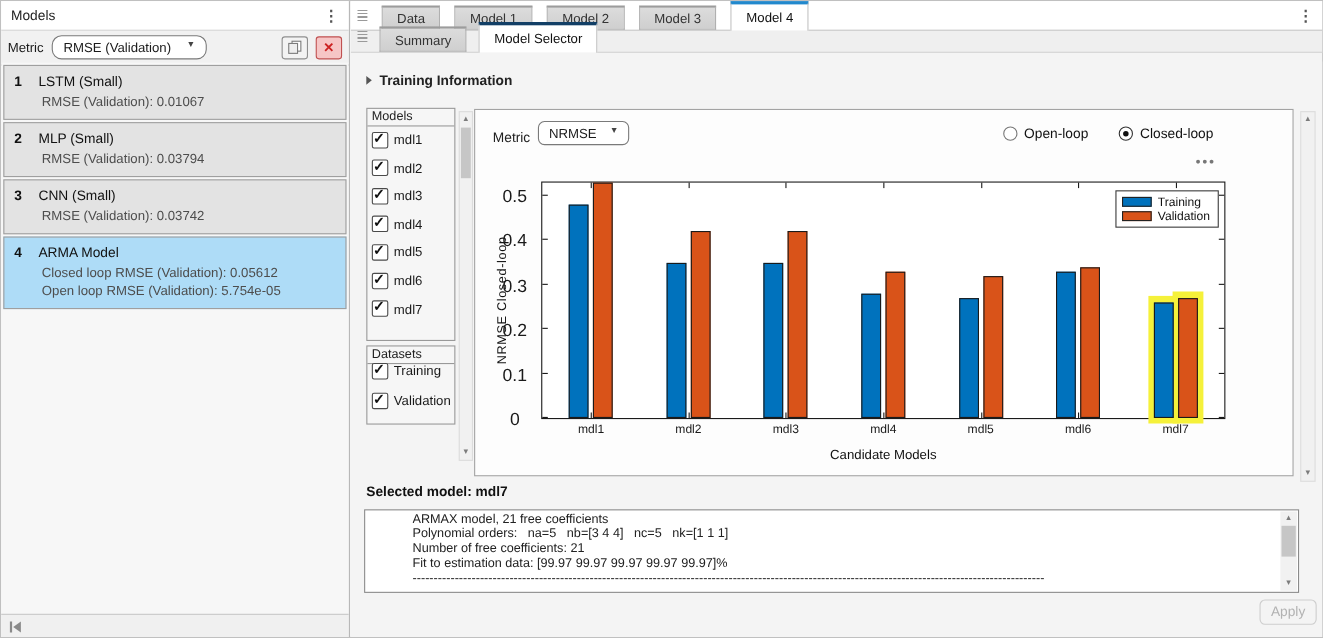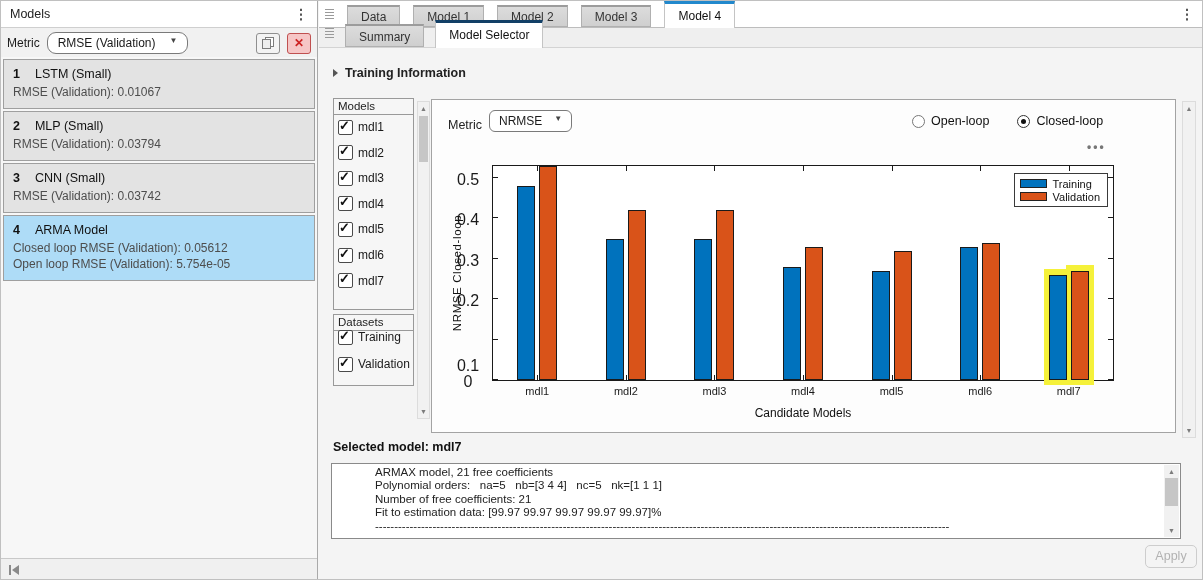--- a/index.html
+++ b/index.html
@@ -20,21 +20,21 @@
   .dd .caret{font-size:8px;color:#444;}
   .tool-btn{width:24px;height:21px;border:1px solid #8f8f8f;border-radius:3px;background:#f3f3f3;
             display:inline-flex;align-items:center;justify-content:center;cursor:pointer;box-sizing:border-box;}
   .tool-btn.close{background:#f6c6c6;border-color:#c05050;color:#c22;font-weight:bold;font-size:12px;}
   .lp-list{position:absolute;left:0;top:56px;right:0;bottom:22px;overflow:hidden;background:#f7f7f7;}
   .model-item{margin:2px 2px 0 2px;background:#e3e3e3;border:1px solid #9f9f9f;padding:7px 9px 8px 9px;
               box-sizing:border-box;cursor:pointer;}
   .model-item.selected{background:#aedcf7;}
   .mi-title{font-size:12.5px;color:#111;margin-bottom:3px;}
   .mi-title b{margin-right:15px;}
-  .mi-line{font-size:12px;color:#4d4d4d;line-height:16px;}
+  .mi-line{font-size:12px;color:#4d4d4d;line-height:16px;margin-left:25px;}
   .lp-footer{position:absolute;left:0;bottom:0;right:0;height:22px;background:#f0f0f0;
              border-top:1px solid #c9c9c9;display:flex;align-items:center;padding:0 7px;}
   
   .right-pane{position:absolute;left:318px;top:0;width:885px;height:580px;}
   .doc-tabbar{position:absolute;left:0;top:0;right:0;height:27px;background:#fff;
               border-bottom:1px solid #bdbdbd;display:flex;align-items:flex-end;gap:13px;padding-left:6px;box-sizing:border-box;}
   .grip{width:9px;height:11px;margin:0 0 7px 0;flex:none;
         background:repeating-linear-gradient(to bottom,#9a9a9a 0 1px,transparent 1px 3px);}
   .tab{height:22px;line-height:21px;padding:0 13px;background:linear-gradient(#dcdcdc,#cfcfcf);
        border:1px solid #b0b0b0;border-top:2px solid #9c9c9c;color:#333;cursor:pointer;
@@ -268,21 +268,21 @@
                 <span class="leg-lab">Training</span>
               </div>
               <div class="leg-row">
                 <span class="leg-sw" style="background: rgb(217, 83, 25);"></span>
                 <span class="leg-lab">Validation</span>
               </div>
             </div>
         <div class="ytick-lab" style="top: 207px;">0</div>
             <div class="tick" style="left: 0px; top: 213px; width: 5px; height: 1px;"></div>
             <div class="tick" style="right: 0px; top: 213px; width: 5px; height: 1px;"></div>
-            <div class="ytick-lab" style="top: 166.623px; margin-top: 24px;">0.1</div>
+            <div class="ytick-lab" style="top: 166.623px;">0.1</div>
             <div class="tick" style="left: 0px; top: 172.623px; width: 5px; height: 1px;"></div>
             <div class="tick" style="right: 0px; top: 172.623px; width: 5px; height: 1px;"></div>
             <div class="ytick-lab" style="top: 126.245px;">0.2</div>
             <div class="tick" style="left: 0px; top: 132.245px; width: 5px; height: 1px;"></div>
             <div class="tick" style="right: 0px; top: 132.245px; width: 5px; height: 1px;"></div>
             <div class="ytick-lab" style="top: 85.8679px;">0.3</div>
             <div class="tick" style="left: 0px; top: 91.8679px; width: 5px; height: 1px;"></div>
             <div class="tick" style="right: 0px; top: 91.8679px; width: 5px; height: 1px;"></div>
             <div class="ytick-lab" style="top: 45.4906px;">0.4</div>
             <div class="tick" style="left: 0px; top: 51.4906px; width: 5px; height: 1px;"></div>

